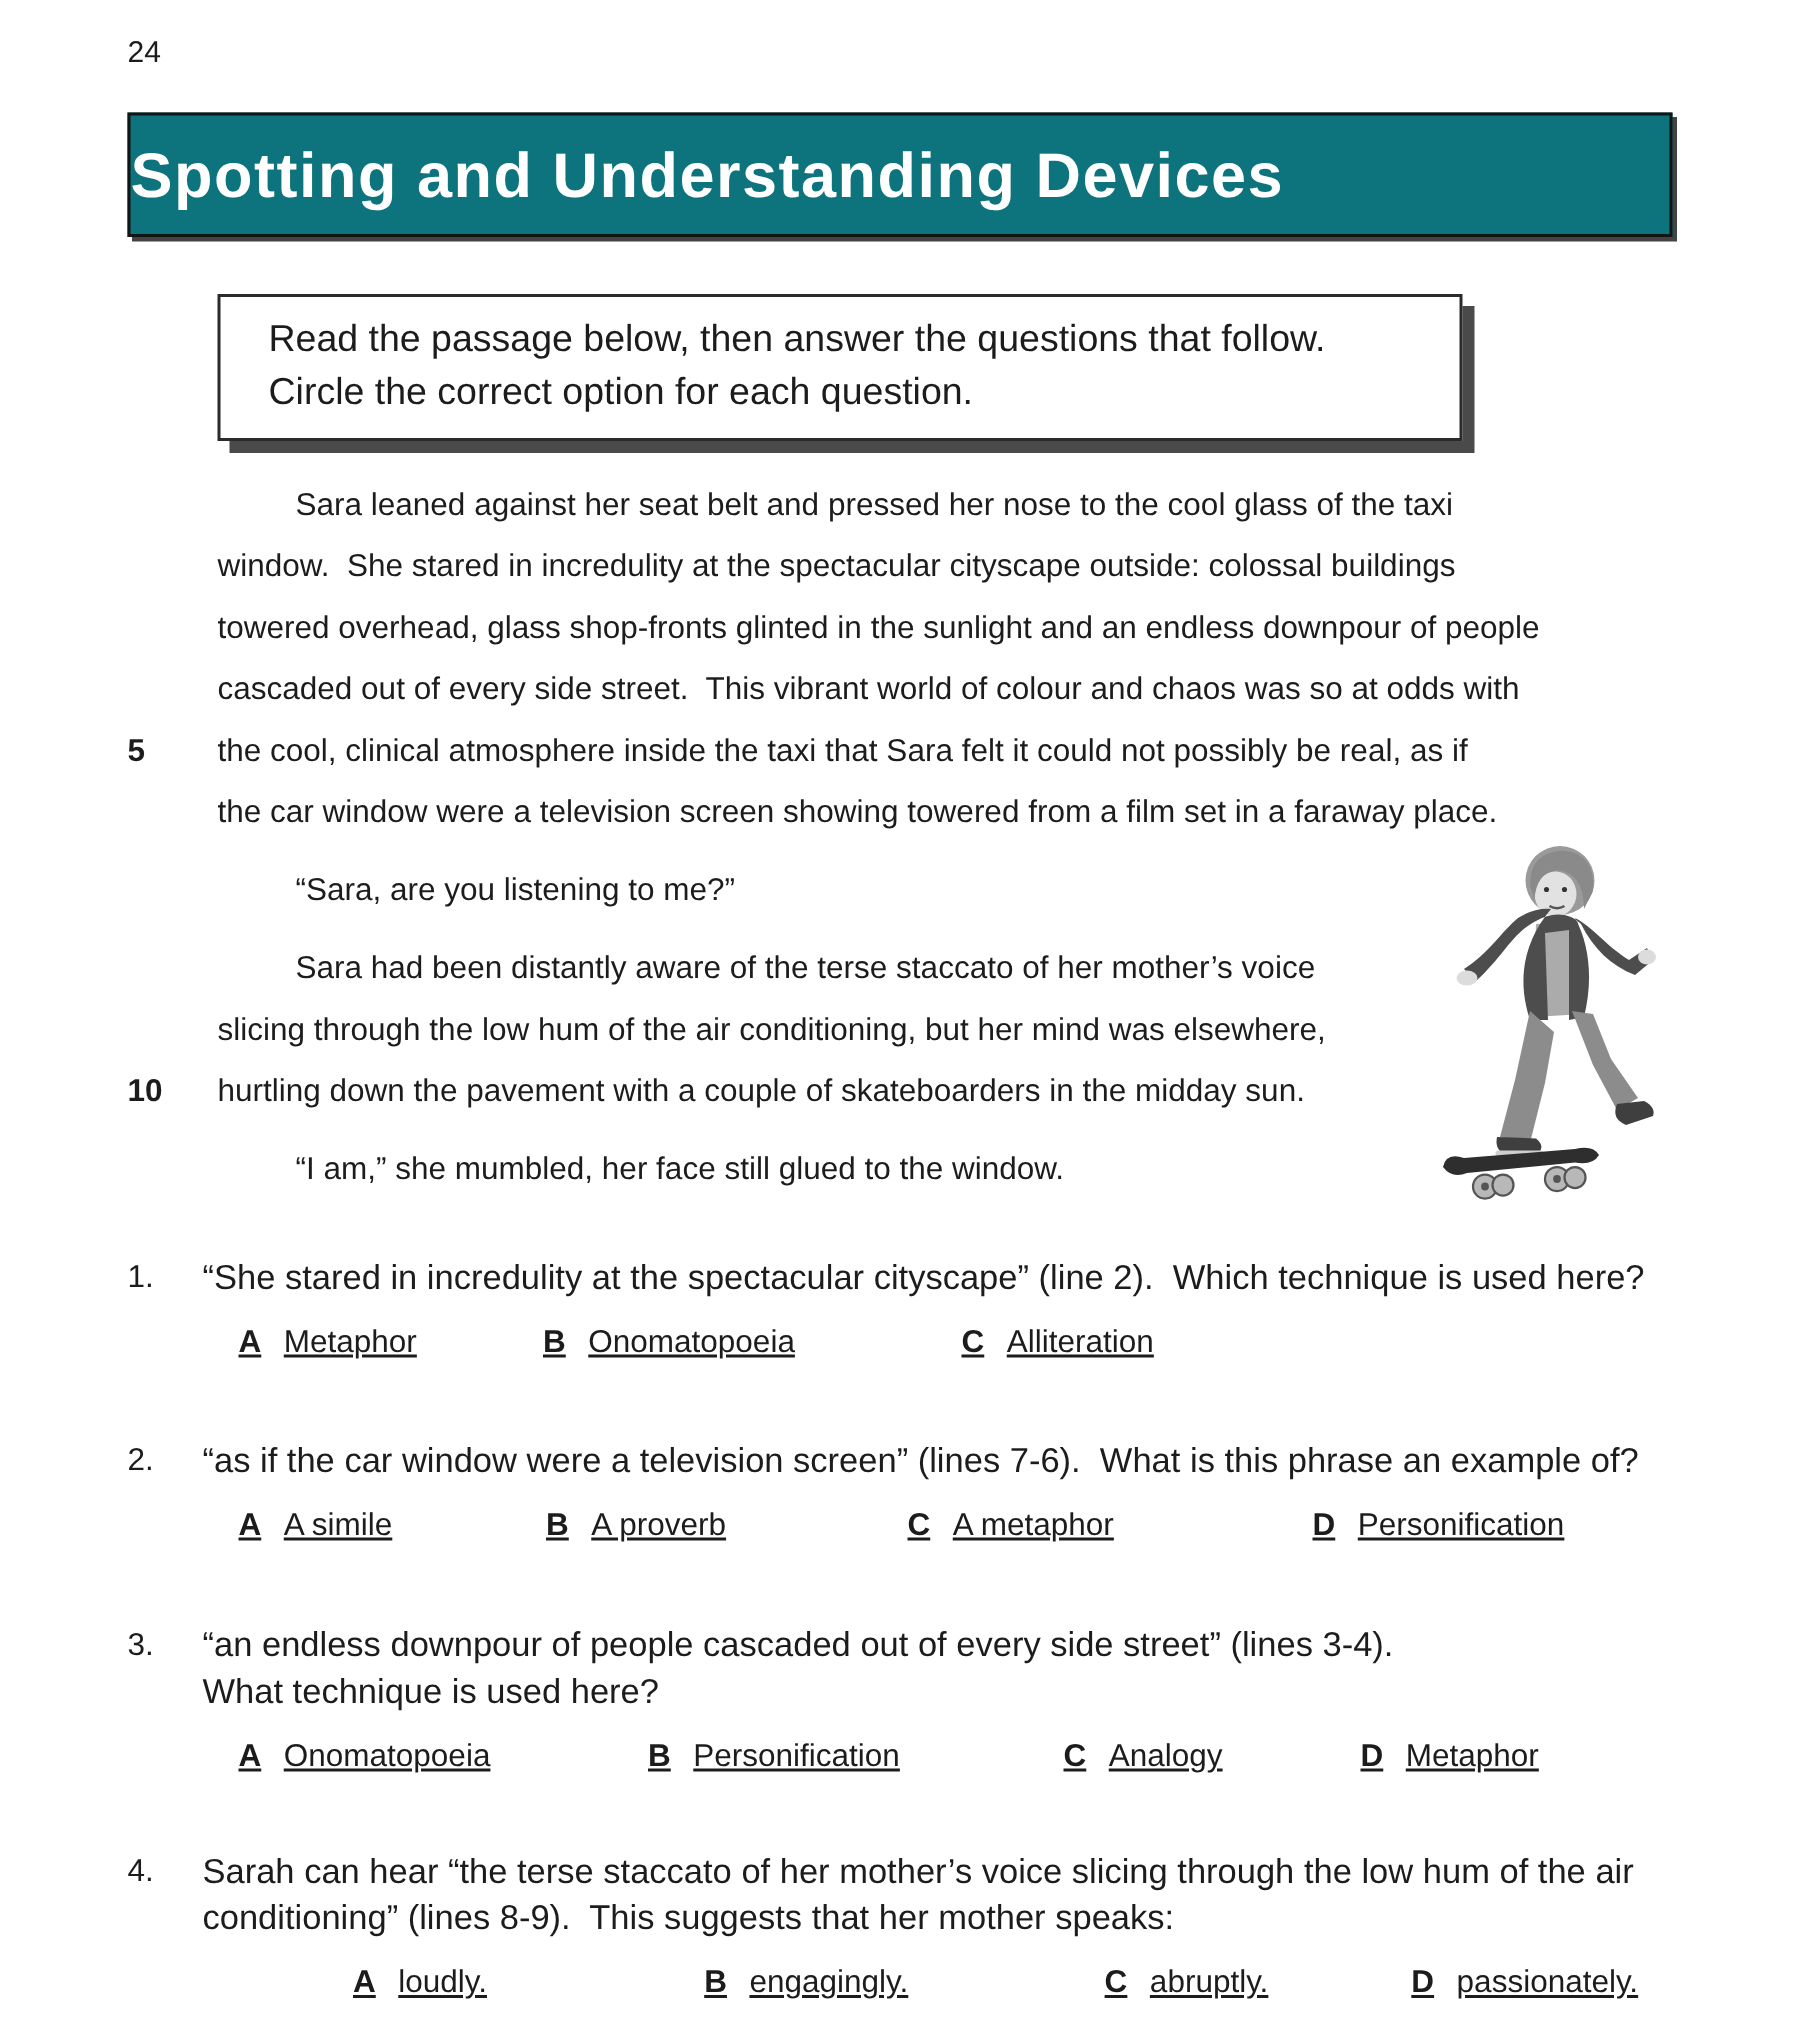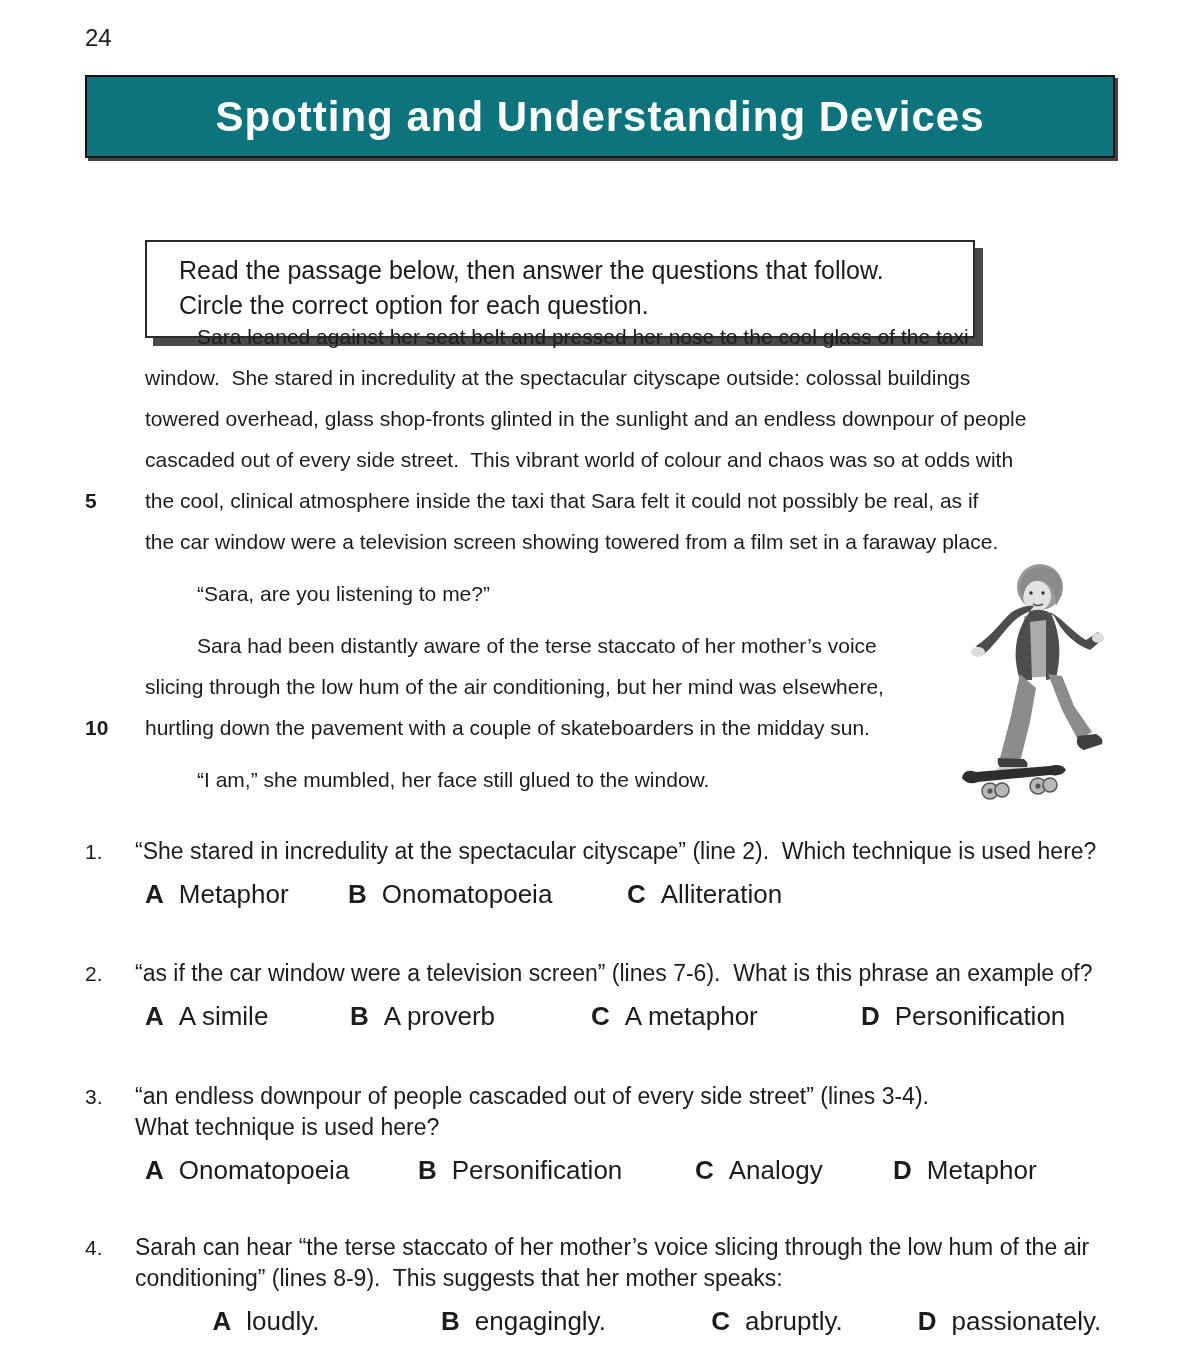--- a/index.html
+++ b/index.html
@@ -1,43 +1,43 @@
 <!DOCTYPE html>
 <html><head>
 <meta charset="utf-8">
 <style>
   html,body{margin:0;padding:0;background:#ffffff;}
   .page{
     position:relative;width:1200px;height:1358px;background:#ffffff;
     font-family:"Liberation Sans",sans-serif;color:#1c1c1c;overflow:hidden;
   }
-  .page-number{position:absolute;left:85px;top:24px;font-size:24px;}
+  .page-number{position:absolute;left:85px;top:24px;font-size:20px;}
   .banner{
     position:absolute;left:85px;top:75px;width:1026px;height:79px;
     background:#0d737d;border:2px solid #141414;box-shadow:3px 3px 0 rgba(20,20,20,.8);
-    display:flex;align-items:center;justify-content:center;
+    display:flex;align-items:center;justify-content:flex-start;
   }
   .banner-title{font-size:42px;font-weight:bold;color:#ffffff;letter-spacing:1px;margin:0;}
   .instructions{
     position:absolute;left:145px;top:196px;width:794px;
     background:#ffffff;border:2px solid #2b2b2b;box-shadow:8px 8px 0 #4a4a4a;
-    padding:11px 0 13px 32px;font-size:25px;line-height:35px;margin-top:44px;
+    padding:11px 0 13px 32px;font-size:25px;line-height:35px;
   }
   .passage{position:absolute;left:145px;top:316px;width:985px;font-size:21px;line-height:41px;}
   .p-line{position:relative;height:41px;white-space:pre;}
   .p-line.indent{padding-left:52px;}
   .p-line.para-gap{margin-top:11px;}
   .line-marker{position:absolute;left:-60px;top:0;font-weight:bold;}
   .illustration{position:absolute;left:950px;top:560px;width:180px;height:250px;}
   .question{position:absolute;left:85px;width:1040px;display:flex;align-items:flex-start;}
   .q1{top:836px;} .q2{top:958px;} .q3{top:1081px;} .q4{top:1232px;}
   .q-num{flex:0 0 50px;font-size:21px;line-height:31px;}
   .q-body{flex:1;}
   .q-line{font-size:23px;line-height:31px;white-space:pre;}
-  .opts{display:grid;margin-top:12px;margin-left:10px;font-size:26px;line-height:31px;}
+  .opts{display:grid;margin-top:12px;margin-left:24px;font-size:21px;line-height:31px;text-decoration:underline;}
   .opts-q1{grid-template-columns:203px 279px 234px auto;}
   .opts-q2{grid-template-columns:205px 241px 270px auto;}
   .opts-q3{grid-template-columns:273px 277px 198px auto;}
   .opts-q4{grid-template-columns:242px 273px 234px auto;text-align:center;}
   .opt{white-space:pre;}
   .opt .letter{font-weight:bold;margin-right:15px;}
 </style>
 </head>
 <body>
 

